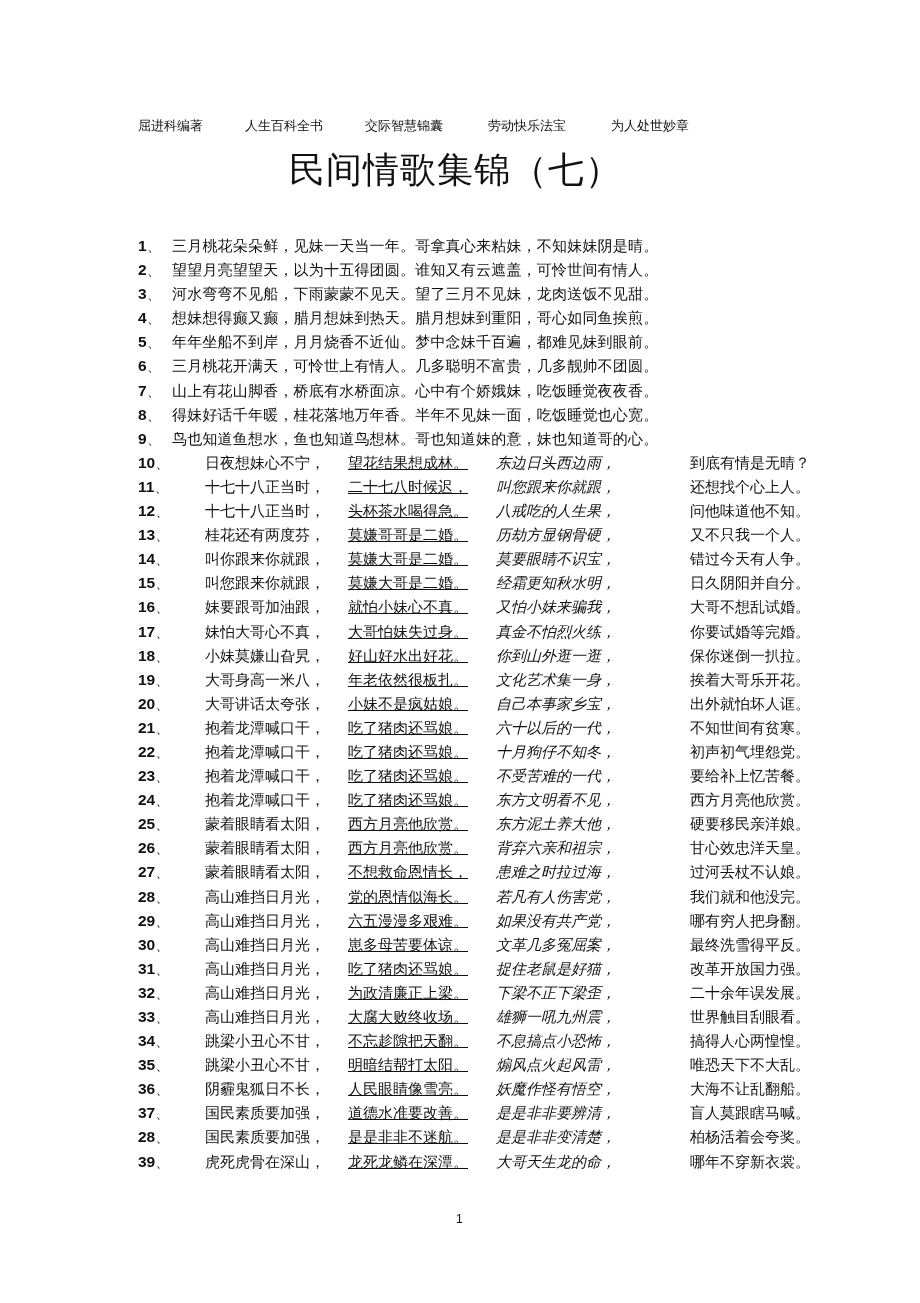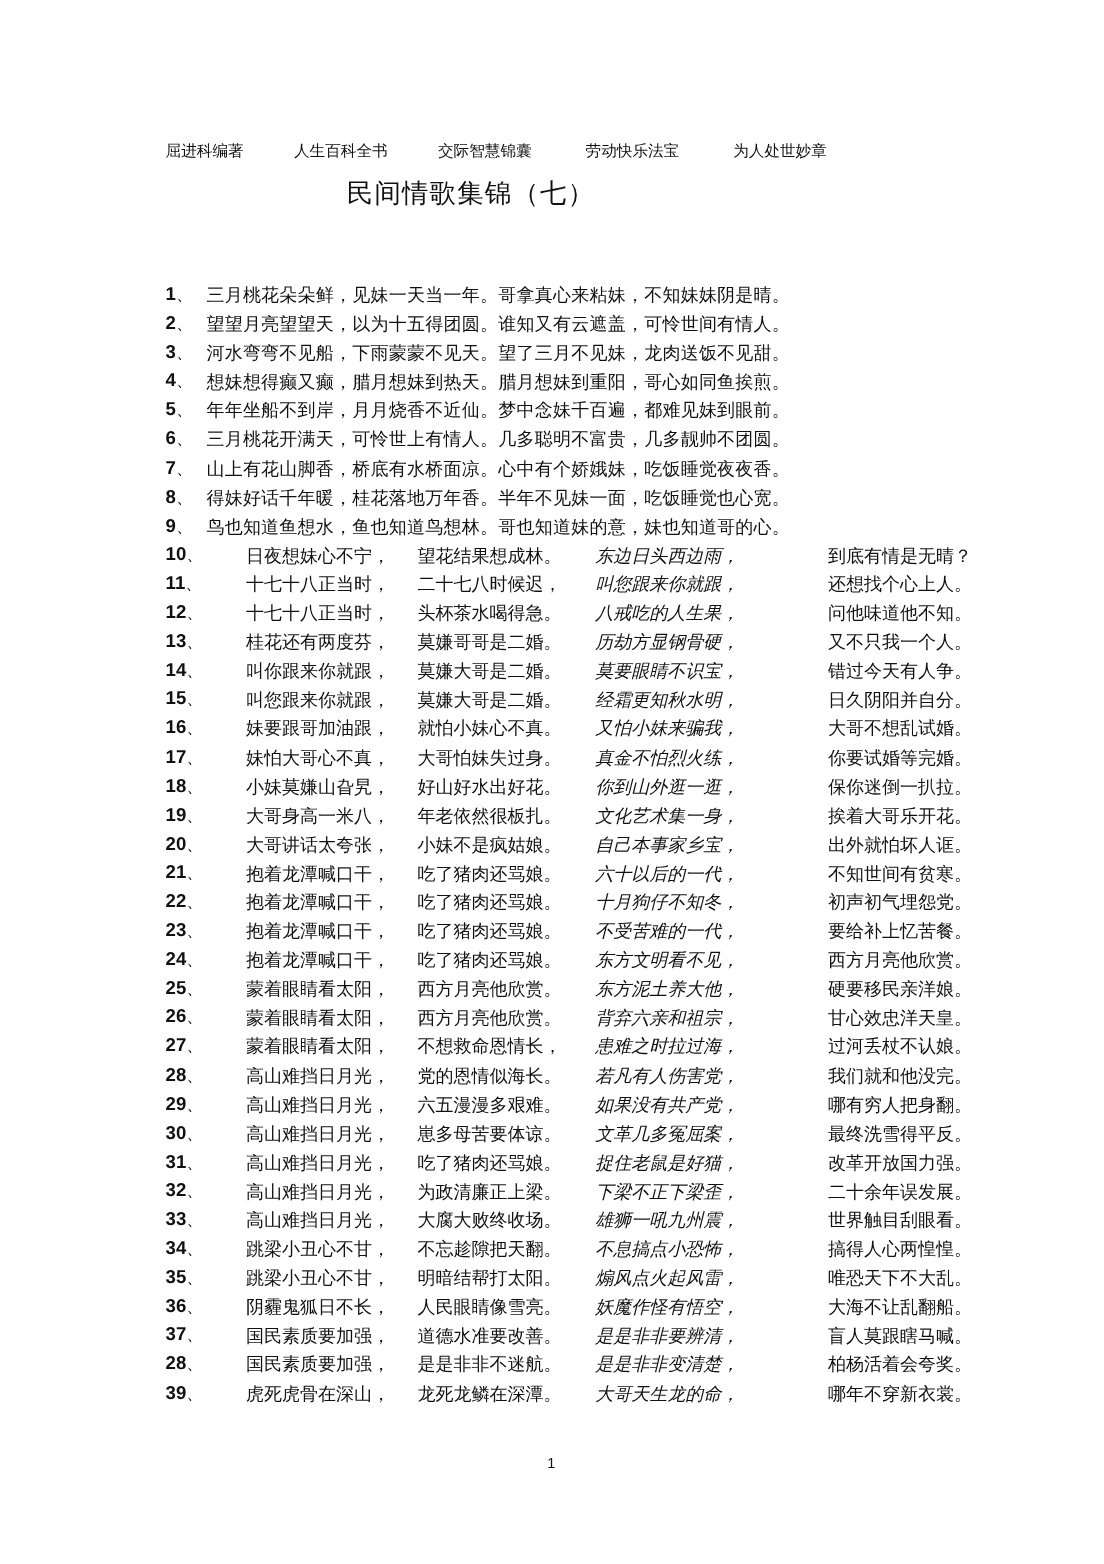--- a/index.html
+++ b/index.html
@@ -1,27 +1,27 @@
 <!DOCTYPE html>
 <html><head>
 <meta charset="utf-8">
 <style>
   html, body { margin:0; padding:0; background:#ffffff; }
   body { width:920px; height:1303px; position:relative; overflow:hidden;
          font-family:"DejaVu Sans", "Liberation Sans", sans-serif; color:#111; }
   .header { position:absolute; top:117px; left:138px; width:700px; height:18px; font-size:13px; }
   .header span { position:absolute; top:0; white-space:nowrap;text-align:center; }
-  .title { position:absolute; top:146px; left:289px; font-size:22px; letter-spacing:1px; white-space:nowrap; font-family:"DejaVu Sans", sans-serif; }
+  .title { position:absolute; top:146px; left:289px; font-size:36px; letter-spacing:1px; white-space:nowrap; font-family:"DejaVu Sans", sans-serif; }
   .lines { position:absolute; top:236px; left:138px; width:700px; }
   .line { position:relative; height:24.1px; font-size:15px; line-height:20px; white-space:nowrap; }
   .num { position:absolute; left:0; top:0; font-family:"Liberation Sans", sans-serif; font-weight:bold; font-size:15.5px; }
   .sep { font-family:"DejaVu Sans", sans-serif; font-weight:normal; font-size:14px; }
   .text-a { position:absolute; left:34px; top:0; letter-spacing:0.2px; }
   .col { position:absolute; top:0; }
-  .c0 { left:67px; } .c1 { left:210px; } .c2 { left:358px;font-style:italic; } .c3 { left:504px;margin-left:48px; }
+  .c0 { left:67px; } .c1 { left:210px;text-decoration:underline; } .c2 { left:358px;font-style:italic; } .c3 { left:504px;margin-left:48px; }
   .pagenum { position:absolute; top:1212px; left:456px; font-size:12px; font-family:"Liberation Sans", sans-serif; }
 </style>
 </head>
 <body>
 
 <div class="header">
   <span style="left:0">屈进科编著</span>
   <span style="left:107px">人生百科全书</span>
   <span style="left:227px">交际智慧锦囊</span>
   <span style="left:350px">劳动快乐法宝</span>

